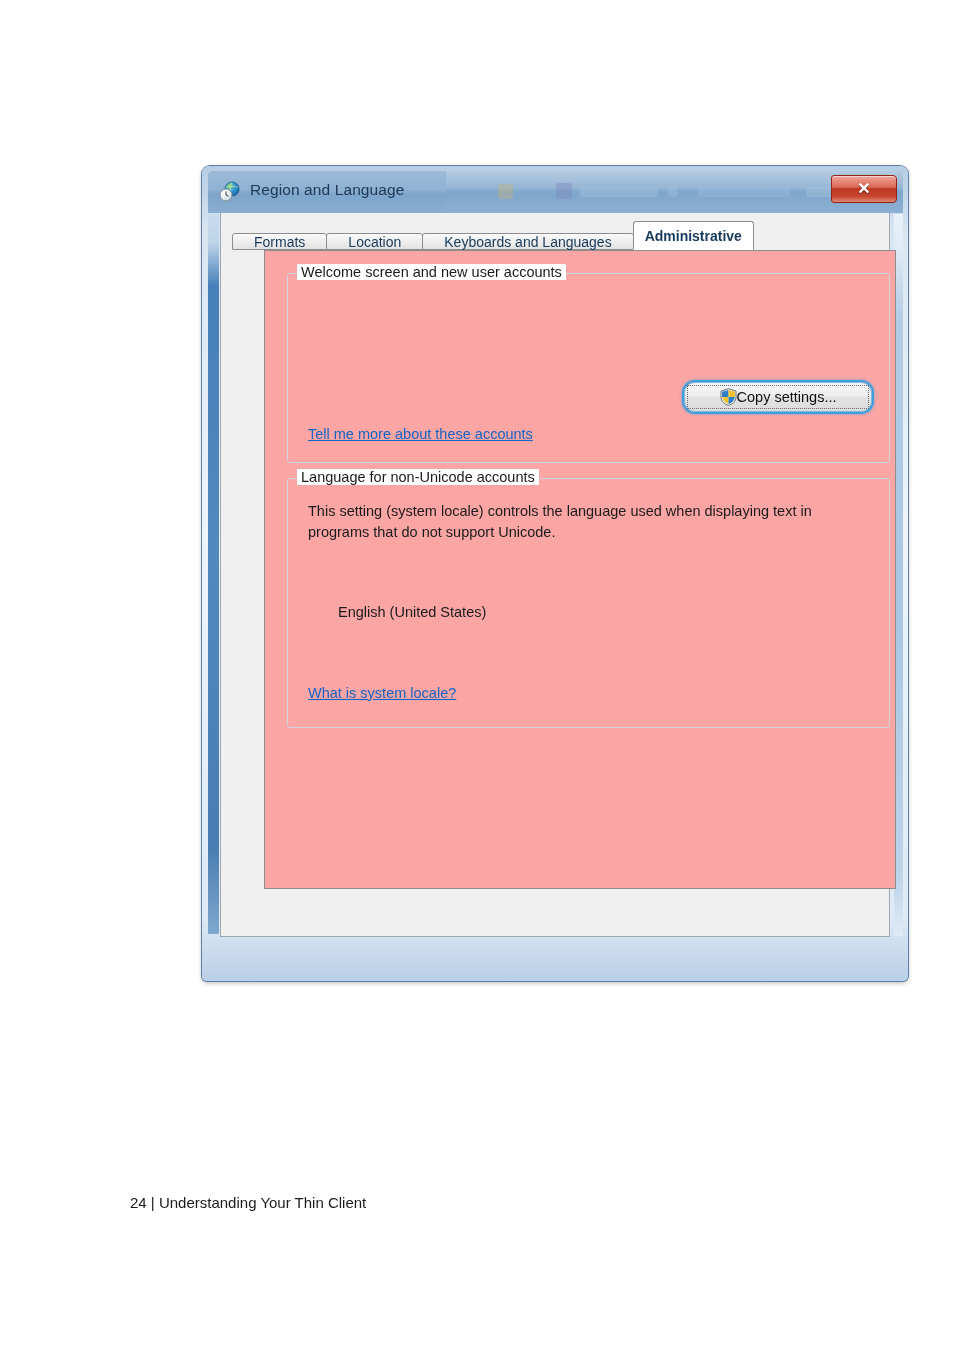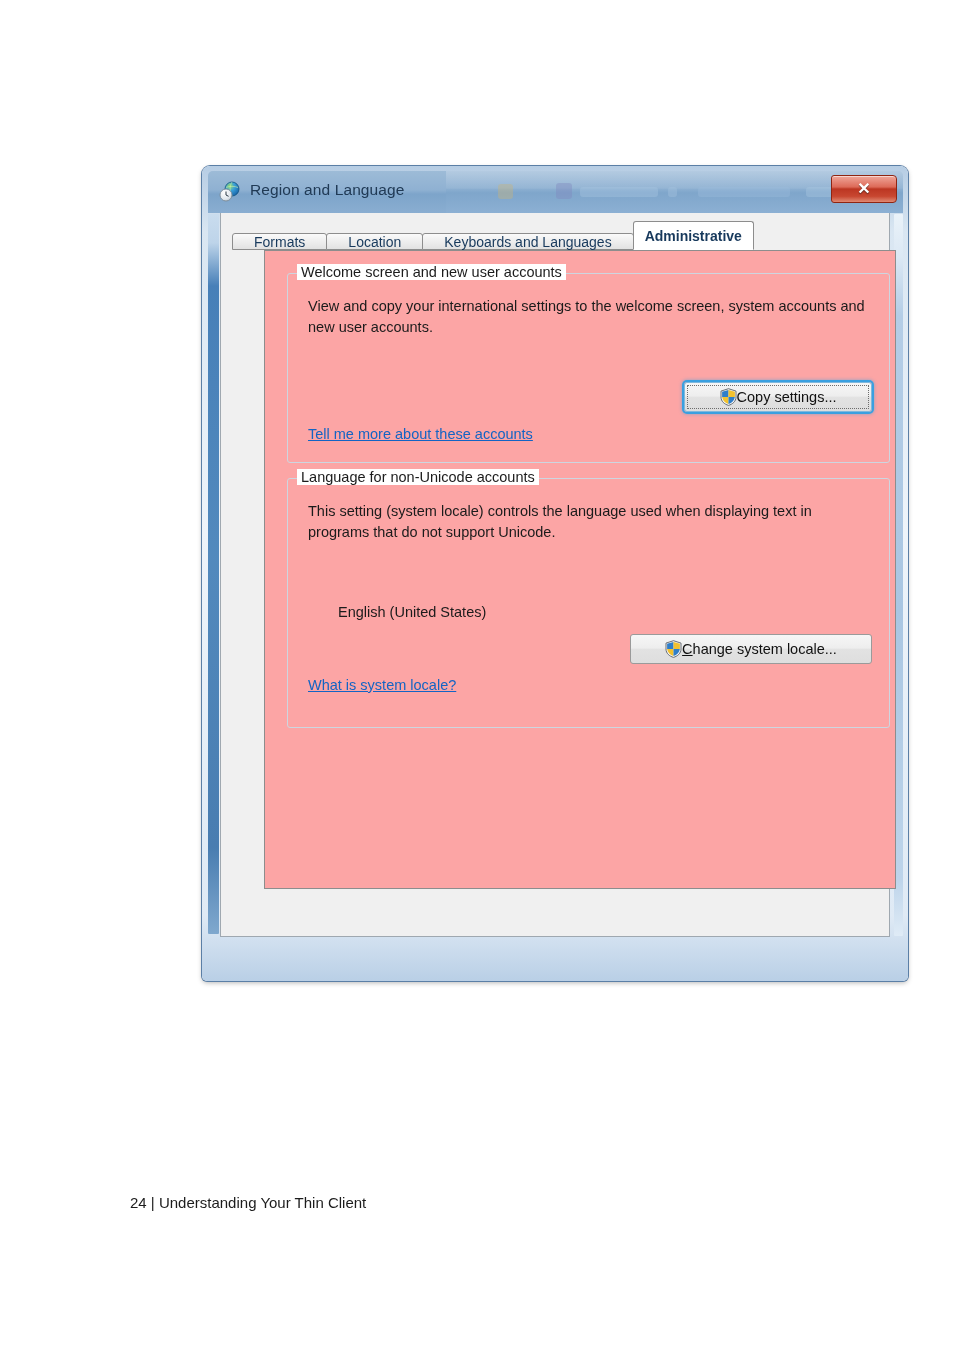--- a/index.html
+++ b/index.html
@@ -217,21 +217,21 @@
     position: absolute;
     display: flex;
     align-items: center;
     justify-content: center;
     gap: 0;
     height: 30px;
     font-size: 14.5px;
     color: #111111;
     background: linear-gradient(to bottom, #f6f6f6 0%, #eeeeee 46%, #e2e2e2 52%, #dedede 100%);
     border: 1px solid #9a9a9a;
-    border-radius: 3px;
+    border-radius: 11px;
     box-sizing: border-box;
     cursor: pointer;
     white-space: nowrap;
   }
   .push-button.focused {
     box-shadow: 0 0 0 2px #3aa0e0, 0 0 3px 3px rgba(58,160,224,0.35);
     border-color: #7fb8dd;
   }
   .push-button.focused::after {
     content: "";
@@ -346,21 +346,20 @@
       <div class="tab selected">
           <span>Administrative</span>
         </div>
     </div>
 
     <div id="tab-page">
 
       <div class="group-box" id="group-welcome">
         <div class="group-legend">Welcome screen and new user accounts</div>
 
-        <div class="body-text" style="left:20px; top:22px; width:560px;">View and copy your international settings to the welcome screen, system accounts and new user accounts.</div>
 
         <div class="push-button focused" style="left:396px; top:108px; width:188px;">
           <span class="uac-shield">
             <svg viewBox="0 0 17 18" width="17" height="18">
               <path d="M8.5 0.7 L16 3.1 V9 C16 13.4 12.6 16.2 8.5 17.4 C4.4 16.2 1 13.4 1 9 V3.1 Z" fill="#f2f2f2" stroke="#5a6168" stroke-width="0.9"></path>
               <path d="M8.5 1.9 L8.5 9 L2.1 9 V3.7 Z" fill="#2f7ec9"></path>
               <path d="M8.5 1.9 L14.9 3.7 V9 H8.5 Z" fill="#f2c12e"></path>
               <path d="M2.1 9 H8.5 V16.1 C5.2 15.1 2.7 12.8 2.1 9 Z" fill="#f2c12e"></path>
               <path d="M8.5 9 H14.9 C14.3 12.8 11.8 15.1 8.5 16.1 Z" fill="#2f7ec9"></path>
             </svg>
@@ -372,34 +371,22 @@
       </div>
 
       <div class="group-box" id="group-language">
         <div class="group-legend">Language for non-Unicode accounts</div>
 
         <div class="body-text" style="left:20px; top:22px; width:565px;">This setting (system locale) controls the language used when displaying text in programs that do not support Unicode.</div>
 
 
         <div class="body-text" style="left:50px; top:123px;">English (United States)</div>
 
-        <div class="push-button" style="left:342px; top:155px; width:242px;">
-          <span class="uac-shield">
-            <svg viewBox="0 0 17 18" width="17" height="18">
-              <path d="M8.5 0.7 L16 3.1 V9 C16 13.4 12.6 16.2 8.5 17.4 C4.4 16.2 1 13.4 1 9 V3.1 Z" fill="#f2f2f2" stroke="#5a6168" stroke-width="0.9"></path>
-              <path d="M8.5 1.9 L8.5 9 L2.1 9 V3.7 Z" fill="#2f7ec9"></path>
-              <path d="M8.5 1.9 L14.9 3.7 V9 H8.5 Z" fill="#f2c12e"></path>
-              <path d="M2.1 9 H8.5 V16.1 C5.2 15.1 2.7 12.8 2.1 9 Z" fill="#f2c12e"></path>
-              <path d="M8.5 9 H14.9 C14.3 12.8 11.8 15.1 8.5 16.1 Z" fill="#2f7ec9"></path>
-            </svg>
-          </span>
-          <span><span class="accel">C</span><span>hange system locale...</span></span>
-        </div>
-
-        <div class="sub-link" style="left:20px; top:198px;text-align:right;">What is system locale?</div>
+
+        <div class="sub-link" style="left:20px; top:206px;text-align:right;">What is system locale?</div>
       </div>
 
     </div>
 
 
   </div>
 </div>
 
 <div id="page-footer">24 | Understanding Your Thin Client</div>
 

